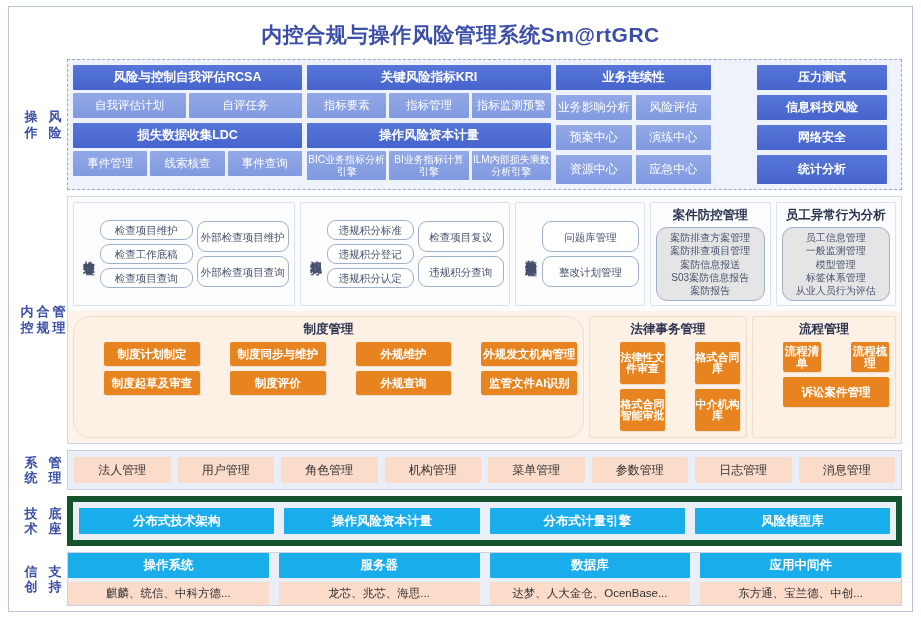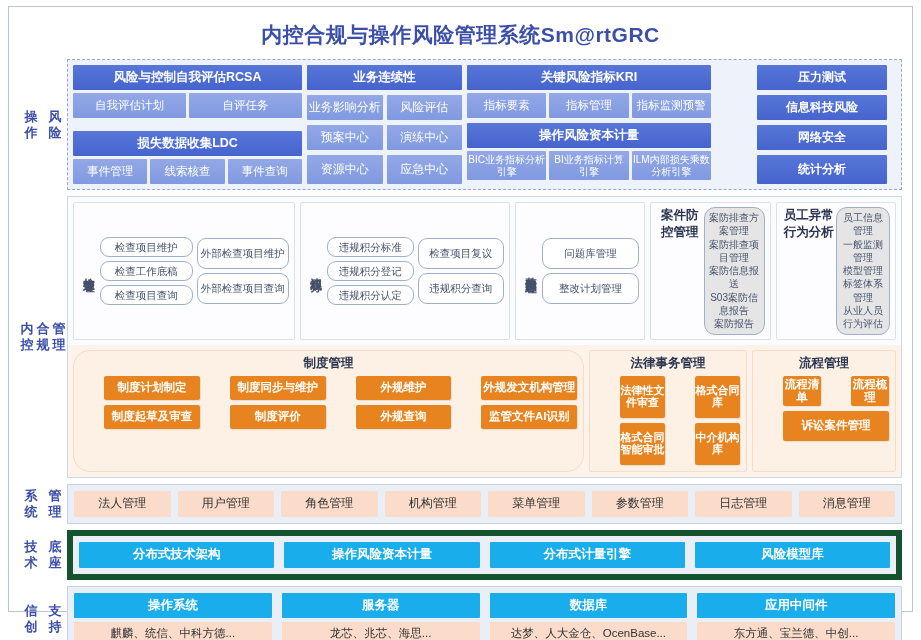--- a/index.html
+++ b/index.html
@@ -42,21 +42,21 @@
 
   
   .or-wrap{
     border:1px dashed #9aa9c4;
     background:#eef2fa;
     padding:5px;
     box-sizing:border-box;
   }
   .or-grid{display:flex;gap:5px;}
   .or-col{display:flex;flex-direction:column;gap:5px;}
-  .c1{flex:0 0 229px;justify-content:space-between;}
+  .c1{flex:0 0 229px;}
   .c2{flex:0 0 244px;}
   .c3{flex:0 0 155px;}
   .c4{flex:0 0 130px;padding-left:41px;}
 
   .blk{display:flex;flex-direction:column;gap:3px;}
   .hdr{
     background:linear-gradient(180deg,#5776d8 0%,#4664cd 100%);
     color:#fff;font-size:12.5px;font-weight:bold;
     height:25px;display:flex;align-items:center;justify-content:center;
     border-radius:1px;
@@ -102,21 +102,21 @@
     line-height:1.15;padding:2px 3px;box-sizing:border-box;
   }
   .pcol{display:flex;flex-direction:column;gap:4px;flex:1;}
   .pcol .pill{height:20px;}
   .pcol2 .pill{height:31px;}
 
   .pan-title{
     font-size:12.5px;font-weight:bold;color:#2b3550;text-align:center;
     margin-bottom:3px;
   }
-  .pan-col{display:flex;flex-direction:row;width:100%;}
+  .pan-col{display:flex;flex-direction:column;width:100%;}
   .bigpill{
     border:1px solid #9fb0cc;border-radius:11px;background:#e5e5e5;
     color:#47536d;font-size:10px;text-align:center;line-height:1.33;
     padding:3px 4px;box-sizing:border-box;
   }
 
   
   .ic-bot{display:flex;gap:5px;padding:5px;background:#fdf3ea;}
   .obox{
     background:#fdf1e6;border:1px solid #f3ddc7;border-radius:2px;
@@ -150,21 +150,21 @@
     border:6px solid #14532d;background:#e9eef7;padding:6px;box-sizing:border-box;
     display:flex;gap:10px;
   }
   .tech-item{
     flex:1;background:#19aeeb;color:#fff;font-size:12.5px;font-weight:bold;
     height:26px;display:flex;align-items:center;justify-content:center;border-radius:1px;
   }
 
   
   .xc-wrap{
-    border:1px solid #c9d2e4;background:#e9eef7;padding:6px;box-sizing:border-box;
+    border:1px solid #c9d2e4;background:#e9eef7;box-sizing:border-box;
     display:flex;gap:10px;
   }
   .xc-col{flex:1;display:flex;flex-direction:column;gap:4px;}
   .xc-head{
     background:#19aeeb;color:#fff;font-size:12.5px;font-weight:bold;
     height:25px;display:flex;align-items:center;justify-content:center;border-radius:1px;
   }
   .xc-sub{
     background:#fbdbc9;color:#333;font-size:11.5px;
     height:23px;display:flex;align-items:center;justify-content:center;border-radius:1px;
@@ -195,55 +195,55 @@
                   <div class="sub">自评任务</div>
                 </div>
               </div>
               <div class="blk">
                 <div class="hdr">损失数据收集LDC</div>
                 <div class="subrow">
                   <div class="sub">事件管理</div>
                   <div class="sub">线索核查</div>
                   <div class="sub">事件查询</div>
                 </div>
-              </div>
-            </div>
-
-            <div class="or-col c3">
-              <div class="hdr">业务连续性</div>
-              <div class="tilerow">
-                <div class="tile">业务影响分析</div>
-                <div class="tile">风险评估</div>
-              </div>
-              <div class="tilerow">
-                <div class="tile">预案中心</div>
-                <div class="tile">演练中心</div>
-              </div>
-              <div class="tilerow">
-                <div class="tile t29">资源中心</div>
-                <div class="tile t29">应急中心</div>
               </div>
             </div>
 
             <div class="or-col c2">
               <div class="blk">
                 <div class="hdr">关键风险指标KRI</div>
                 <div class="subrow">
                   <div class="sub">指标要素</div>
                   <div class="sub">指标管理</div>
                   <div class="sub">指标监测预警</div>
                 </div>
               </div>
               <div class="blk">
                 <div class="hdr">操作风险资本计量</div>
                 <div class="subrow">
                   <div class="sub two">BIC业务指标分析引擎</div>
                   <div class="sub two">BI业务指标计算引擎</div>
                   <div class="sub two">ILM内部损失乘数分析引擎</div>
                 </div>
+              </div>
+            </div>
+
+            <div class="or-col c3">
+              <div class="hdr">业务连续性</div>
+              <div class="tilerow">
+                <div class="tile">业务影响分析</div>
+                <div class="tile">风险评估</div>
+              </div>
+              <div class="tilerow">
+                <div class="tile">预案中心</div>
+                <div class="tile">演练中心</div>
+              </div>
+              <div class="tilerow">
+                <div class="tile t29">资源中心</div>
+                <div class="tile t29">应急中心</div>
               </div>
             </div>
 
             <div class="or-col c4">
               <div class="tile dark">压力测试</div>
               <div class="tile dark">信息科技风险</div>
               <div class="tile dark">网络安全</div>
               <div class="tile dark t29">统计分析</div>
             </div>
 

